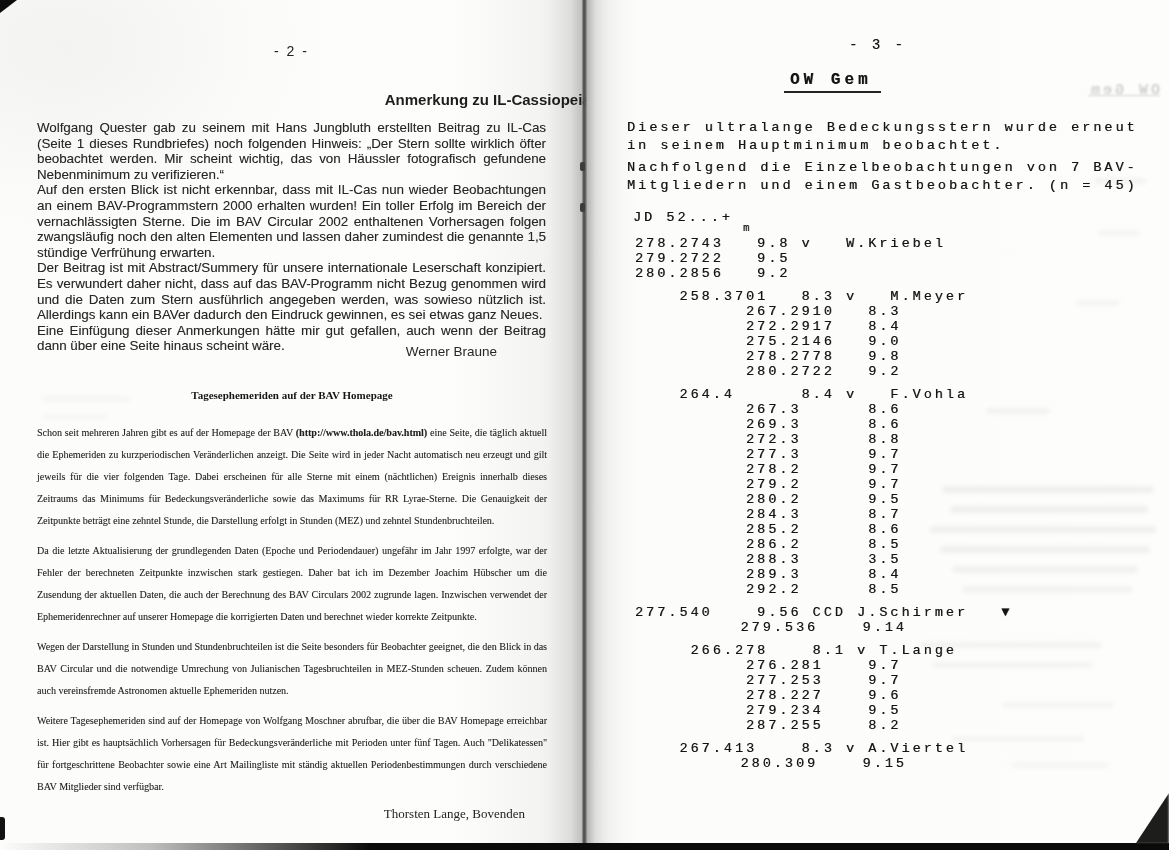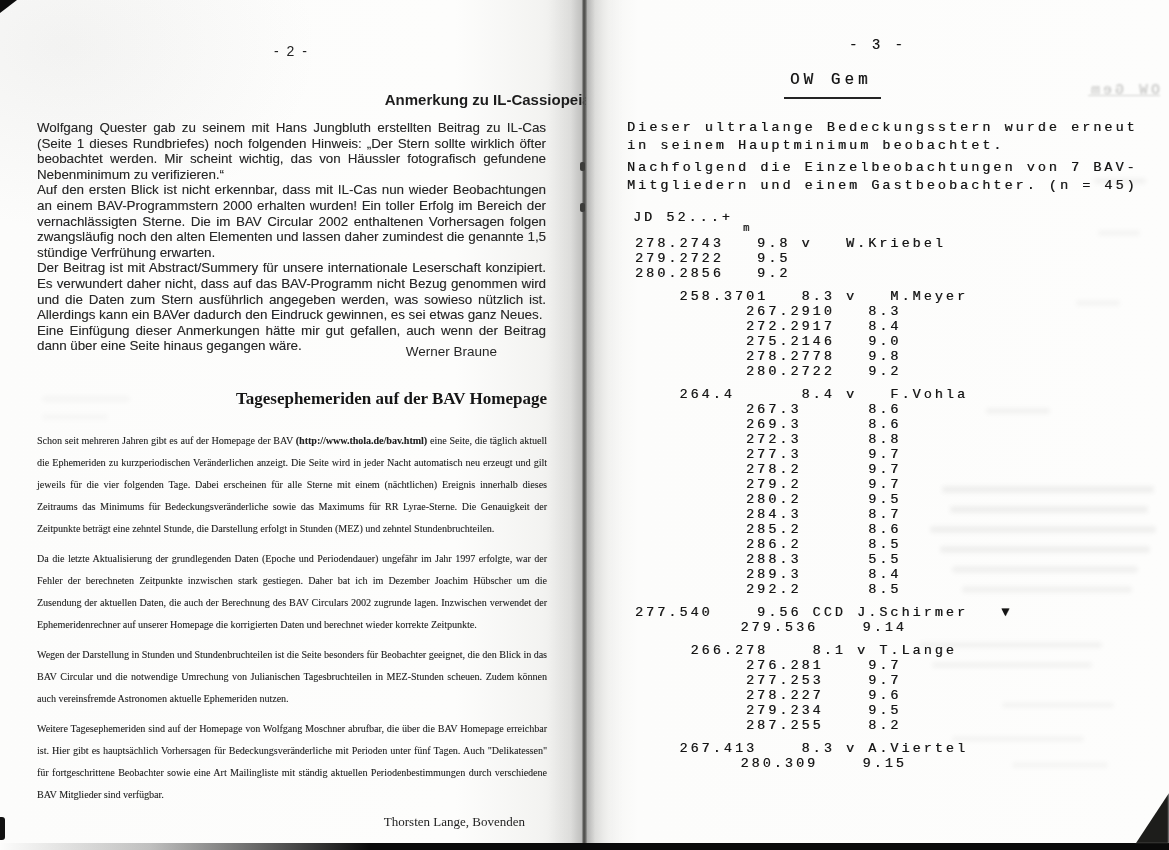--- a/index.html
+++ b/index.html
@@ -41,33 +41,33 @@
     font-size:14px;letter-spacing:2px;color:#222;}
   .h-sans{position:absolute;top:75px;left:0;width:100%;margin:16px;text-align:right;
     font-size:15px;font-weight:bold;color:#1d1d1d;}
   .body-sans{position:absolute;top:120px;left:37px;width:509px;color:#272727;}
   .para-sans{margin:0;font-size:13.3px;line-height:15.6px;text-align:justify;
     text-shadow:.3px 0 0 rgba(40,40,40,.35);}
   .sig-sans{position:absolute;top:344px;left:37px;width:460px;text-align:right;
     font-size:13.5px;color:#272727;}
   .article2{position:absolute;top:389px;left:37px;width:510px;
     font-family:"Liberation Serif",serif;color:#1e1e1e;}
-  .h-serif{margin:0 0 21px 0;text-align:right;font-size:17px;font-weight:bold;color:#161616;}
+  .h-serif{margin:0 0 21px 0;text-align:center;font-size:11px;font-weight:bold;color:#161616;}
   .para-serif{margin:0 0 8px 0;font-size:10px;line-height:22px;text-align:justify;
     text-shadow:.3px 0 0 rgba(30,30,30,.3);}
   .sig-serif{margin-top:6px;padding-right:22px;text-align:right;font-size:13px;}
 
   
   .mono{font-family:"Liberation Mono","DejaVu Sans Mono",monospace;color:#141414;
     text-shadow:.45px 0 0 rgba(15,15,15,.55);}
   .pnum-r{position:absolute;top:37px;left:0;width:100%;text-align:center;
     font-size:14px;letter-spacing:3px;}
   .rtitle-wrap{position:absolute;top:70px;left:198px;}
-  .rtitle{display:inline-block;font-size:16px;font-weight:normal;letter-spacing:4px;
-    border-bottom:2.5px solid #242424;padding:0 9px 8px 6px;}
+  .rtitle{display:inline-block;font-size:16px;font-weight:bold;letter-spacing:4px;
+    border-bottom:2.5px solid #242424;padding:0 9px 2px 6px;}
   .intro{position:absolute;top:119px;left:41px;font-size:13.5px;letter-spacing:3px;
     line-height:18px;white-space:pre-line;}
   .note{position:absolute;top:159px;left:41px;font-size:13.5px;letter-spacing:3px;
     line-height:18px;white-space:pre-line;}
   .jd{position:absolute;top:210px;left:47px;font-size:13.5px;letter-spacing:3px;}
   .munit{position:absolute;top:222px;left:157px;font-size:10.5px;letter-spacing:0;}
   .obs{position:absolute;top:236px;left:49px;font-size:13.5px;letter-spacing:3px;}
   .obs-group + .obs-group{margin-top:8px;text-align:center;}
   .obs-row{white-space:pre;line-height:15px;height:15px;}
 </style>
@@ -77,21 +77,21 @@
 <div class="scan">
 
   <div class="page page-left">
     <div class="shade-tl"></div>
     <div class="pnum-l">- 2 -</div>
     <h1 class="h-sans">Anmerkung zu IL-Cassiopeiae</h1>
     <div class="body-sans">
         <p class="para-sans">Wolfgang Quester  gab zu seinem mit Hans Jungbluth erstellten Beitrag zu IL-Cas (Seite 1 dieses Rundbriefes)  noch folgenden Hinweis: „Der Stern sollte wirklich öfter beobachtet werden. Mir scheint wichtig, das von Häussler fotografisch gefundene Nebenminimum zu verifizieren.“</p>
         <p class="para-sans">Auf den ersten Blick ist nicht erkennbar, dass mit IL-Cas nun wieder Beobachtungen an einem BAV-Programmstern 2000 erhalten wurden! Ein toller Erfolg im Bereich der vernachlässigten Sterne.  Die im BAV Circular 2002 enthaltenen Vorhersagen folgen zwangsläufig noch den alten Elementen und lassen daher zumindest die genannte 1,5 stündige Verfrühung erwarten.</p>
         <p class="para-sans">Der Beitrag ist mit Abstract/Summery  für unsere internationale Leserschaft konzipiert. Es verwundert daher nicht, dass auf das BAV-Programm nicht Bezug genommen wird und die Daten zum Stern ausführlich angegeben werden, was sowieso nützlich ist. Allerdings kann ein BAVer dadurch den Eindruck gewinnen, es sei etwas ganz Neues.</p>
-        <p class="para-sans">Eine Einfügung dieser Anmerkungen hätte mir gut gefallen, auch wenn der Beitrag dann über eine Seite hinaus gegangen wäre.</p>
+        <p class="para-sans">Eine Einfügung dieser Anmerkungen hätte mir gut gefallen, auch wenn der Beitrag dann über eine Seite hinaus scheint wäre.</p>
       </div>
     <div class="sig-sans">Werner Braune</div>
 
     <div class="article2">
       <h2 class="h-serif">Tagesephemeriden auf der BAV Homepage</h2>
       <p class="para-serif"><span>Schon seit mehreren Jahren gibt es auf der Homepage der BAV </span><b>(http://www.thola.de/bav.html)</b><span> eine Seite, die täglich aktuell die Ephemeriden zu kurzperiodischen Veränderlichen anzeigt. Die Seite wird in jeder Nacht automatisch neu erzeugt und gilt jeweils für die vier folgenden Tage. Dabei erscheinen für alle Sterne mit einem (nächtlichen) Ereignis innerhalb dieses Zeitraums das Minimums für Bedeckungsveränderliche sowie das Maximums für RR Lyrae-Sterne. Die Genauigkeit der Zeitpunkte beträgt eine zehntel Stunde, die Darstellung erfolgt in Stunden (MEZ) und zehntel Stundenbruchteilen.</span></p>
       <div>
           <p class="para-serif">Da die letzte Aktualisierung der grundlegenden Daten (Epoche und Periodendauer) ungefähr im Jahr 1997 erfolgte, war der Fehler der berechneten Zeitpunkte inzwischen stark gestiegen. Daher bat ich im Dezember Joachim Hübscher um die Zusendung der aktuellen Daten, die auch der Berechnung des BAV Circulars 2002 zugrunde lagen. Inzwischen verwendet der Ephemeridenrechner auf unserer Homepage die korrigierten Daten und berechnet wieder korrekte Zeitpunkte.</p>
           <p class="para-serif">Wegen der Darstellung in Stunden und Stundenbruchteilen ist die Seite besonders für Beobachter geeignet, die den Blick in das BAV Circular und die notwendige Umrechung von Julianischen Tagesbruchteilen in MEZ-Stunden scheuen. Zudem können auch vereinsfremde Astronomen aktuelle Ephemeriden nutzen.</p>
           <p class="para-serif">Weitere Tagesephemeriden sind auf der Homepage von Wolfgang Moschner abrufbar, die über die BAV Homepage erreichbar ist. Hier gibt es hauptsächlich Vorhersagen für Bedeckungsveränderliche mit Perioden unter fünf Tagen. Auch "Delikatessen" für fortgeschrittene Beobachter sowie eine Art Mailingliste mit ständig aktuellen Periodenbestimmungen durch verschiedene BAV Mitglieder sind verfügbar.</p>
@@ -133,21 +133,21 @@
           <div class="obs-row">267.3      8.6</div>
           <div class="obs-row">269.3      8.6</div>
           <div class="obs-row">272.3      8.8</div>
           <div class="obs-row">277.3      9.7</div>
           <div class="obs-row">278.2      9.7</div>
           <div class="obs-row">279.2      9.7</div>
           <div class="obs-row">280.2      9.5</div>
           <div class="obs-row">284.3      8.7</div>
           <div class="obs-row">285.2      8.6</div>
           <div class="obs-row">286.2      8.5</div>
-          <div class="obs-row">288.3      5.5</div>
+          <div class="obs-row">288.3      3.5</div>
           <div class="obs-row">289.3      8.4</div>
           <div class="obs-row">292.2      8.5</div>
         </div>
         <div class="obs-group">
           <div class="obs-row">277.540    9.56 CCD J.Schirmer   ▼</div>
           <div class="obs-row">279.536    9.14</div>
         </div>
         <div class="obs-group">
           <div class="obs-row">266.278    8.1 v T.Lange</div>
           <div class="obs-row">276.281    9.7</div>

